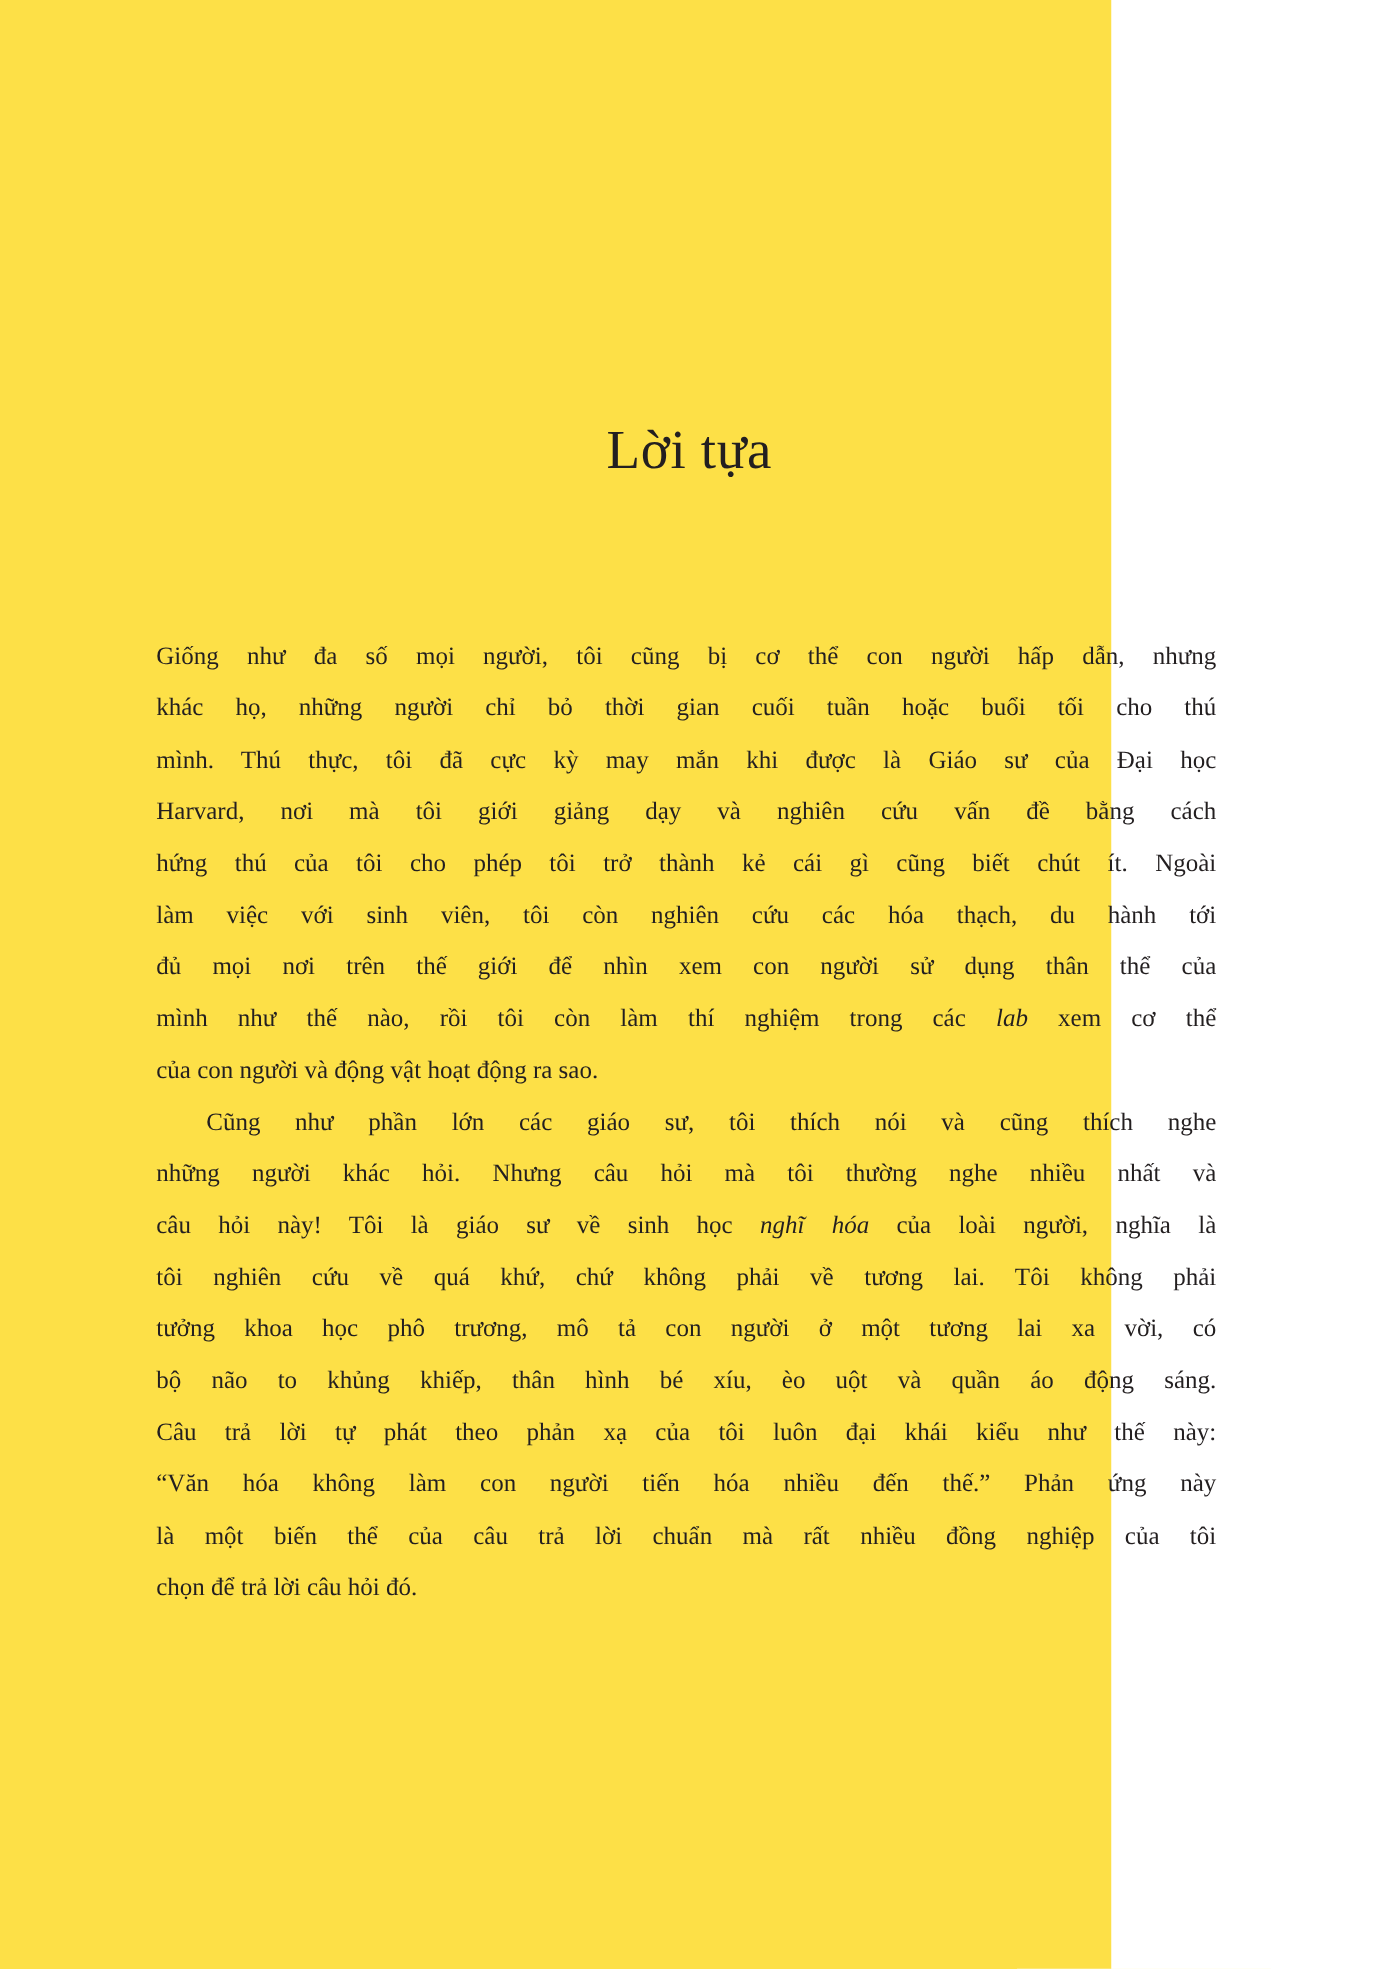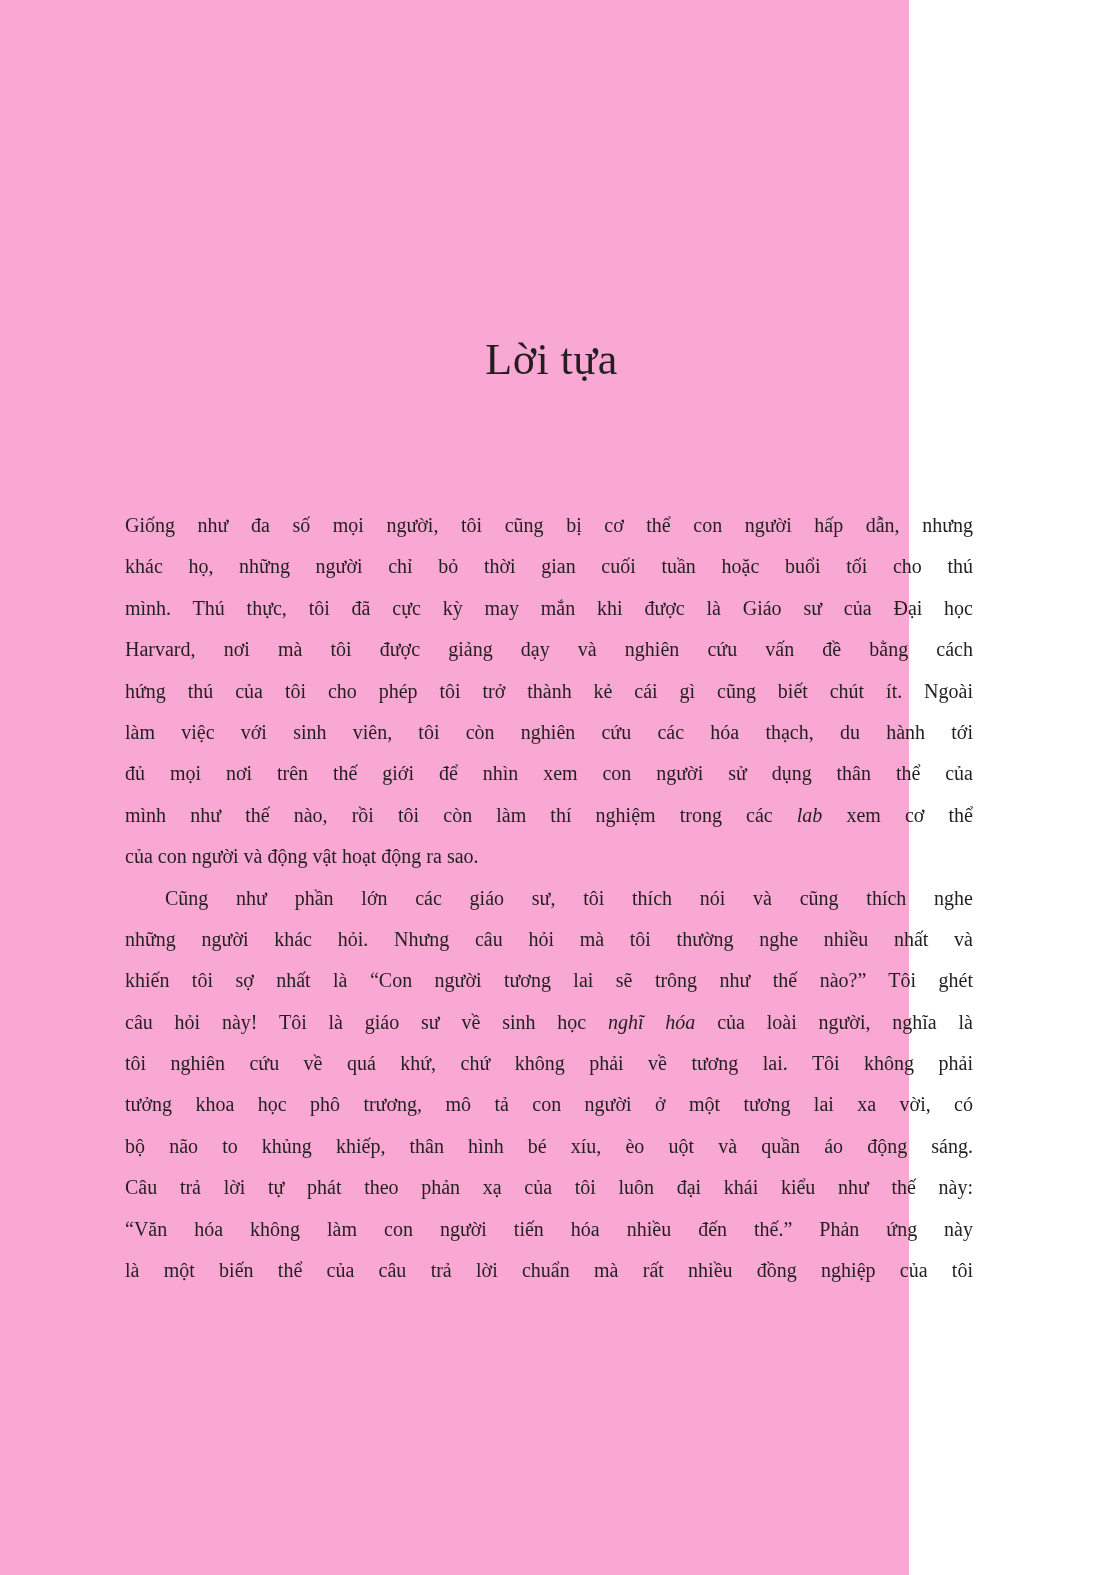--- a/index.html
+++ b/index.html
@@ -14,22 +14,21 @@
       overflow: hidden;
       color: #231f20;
       font-family: "Liberation Serif", "DejaVu Serif", serif;
     }
     .page {
       position: absolute;
       left: 0;
       top: 0;
       width: 889px;
       height: 1575px;
-      background: #f9a8d4;
-      padding-left: 20px;
+      background: #fde047;
     }
     .title {
       position: absolute;
       left: 0;
       width: 1103px;
       top: 330px;
       text-align: center;
       font-size: 44px;
       line-height: 60px;
       font-weight: normal;
@@ -64,33 +63,33 @@
 </head>
 <body>
 
 <div class="page">
   <h1 class="title">Lời tựa</h1>
   <div class="body-text" id="body-text">
       <div>
         <span class="line"><span>Giống như đa số mọi người, tôi cũng bị cơ thể con người hấp dẫn, nhưng</span></span>
         <span class="line"><span>khác họ, những người chỉ bỏ thời gian cuối tuần hoặc buổi tối cho thú</span></span>
         <span class="line"><span>mình. Thú thực, tôi đã cực kỳ may mắn khi được là Giáo sư của Đại học</span></span>
-        <span class="line"><span>Harvard, nơi mà tôi được giảng dạy và nghiên cứu vấn đề bằng cách</span></span>
+        <span class="line"><span>Harvard, nơi mà tôi giới giảng dạy và nghiên cứu vấn đề bằng cách</span></span>
         <span class="line"><span>hứng thú của tôi cho phép tôi trở thành kẻ cái gì cũng biết chút ít. Ngoài</span></span>
         <span class="line"><span>làm việc với sinh viên, tôi còn nghiên cứu các hóa thạch, du hành tới</span></span>
         <span class="line"><span>đủ mọi nơi trên thế giới để nhìn xem con người sử dụng thân thể của</span></span>
         <span class="line"><span>mình như thế nào, rồi tôi còn làm thí nghiệm trong các </span><em>lab</em><span> xem cơ thể</span></span>
         <span class="line last"><span>của con người và động vật hoạt động ra sao.</span></span>
       </div>
       <div>
         <span class="line indent"><span>Cũng như phần lớn các giáo sư, tôi thích nói và cũng thích nghe</span></span>
         <span class="line"><span>những người khác hỏi. Nhưng câu hỏi mà tôi thường nghe nhiều nhất và</span></span>
-        <span class="line"><span>khiến tôi sợ nhất là “Con người tương lai sẽ trông như thế nào?” Tôi ghét</span></span>
         <span class="line"><span>câu hỏi này! Tôi là giáo sư về sinh học </span><em>nghĩ hóa</em><span> của loài người, nghĩa là</span></span>
         <span class="line"><span>tôi nghiên cứu về quá khứ, chứ không phải về tương lai. Tôi không phải</span></span>
         <span class="line"><span>tưởng khoa học phô trương, mô tả con người ở một tương lai xa vời, có</span></span>
         <span class="line"><span>bộ não to khủng khiếp, thân hình bé xíu, èo uột và quần áo động sáng.</span></span>
         <span class="line"><span>Câu trả lời tự phát theo phản xạ của tôi luôn đại khái kiểu như thế này:</span></span>
         <span class="line"><span>“Văn hóa không làm con người tiến hóa nhiều đến thế.” Phản ứng này</span></span>
         <span class="line"><span>là một biến thể của câu trả lời chuẩn mà rất nhiều đồng nghiệp của tôi</span></span>
+        <span class="line last"><span>chọn để trả lời câu hỏi đó.</span></span>
       </div>
     </div>
 </div>
 
 </body></html>

